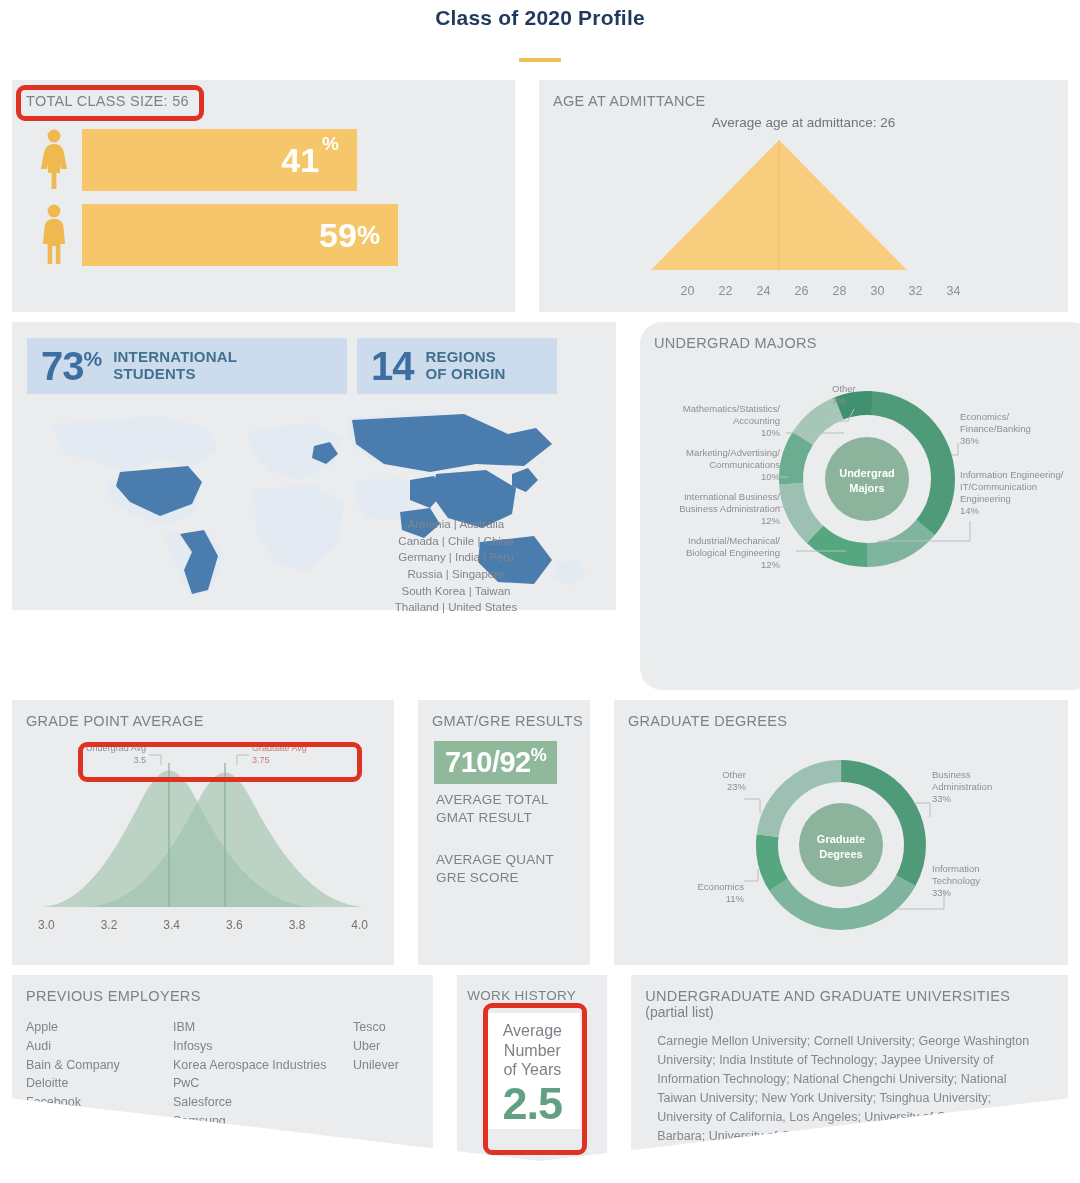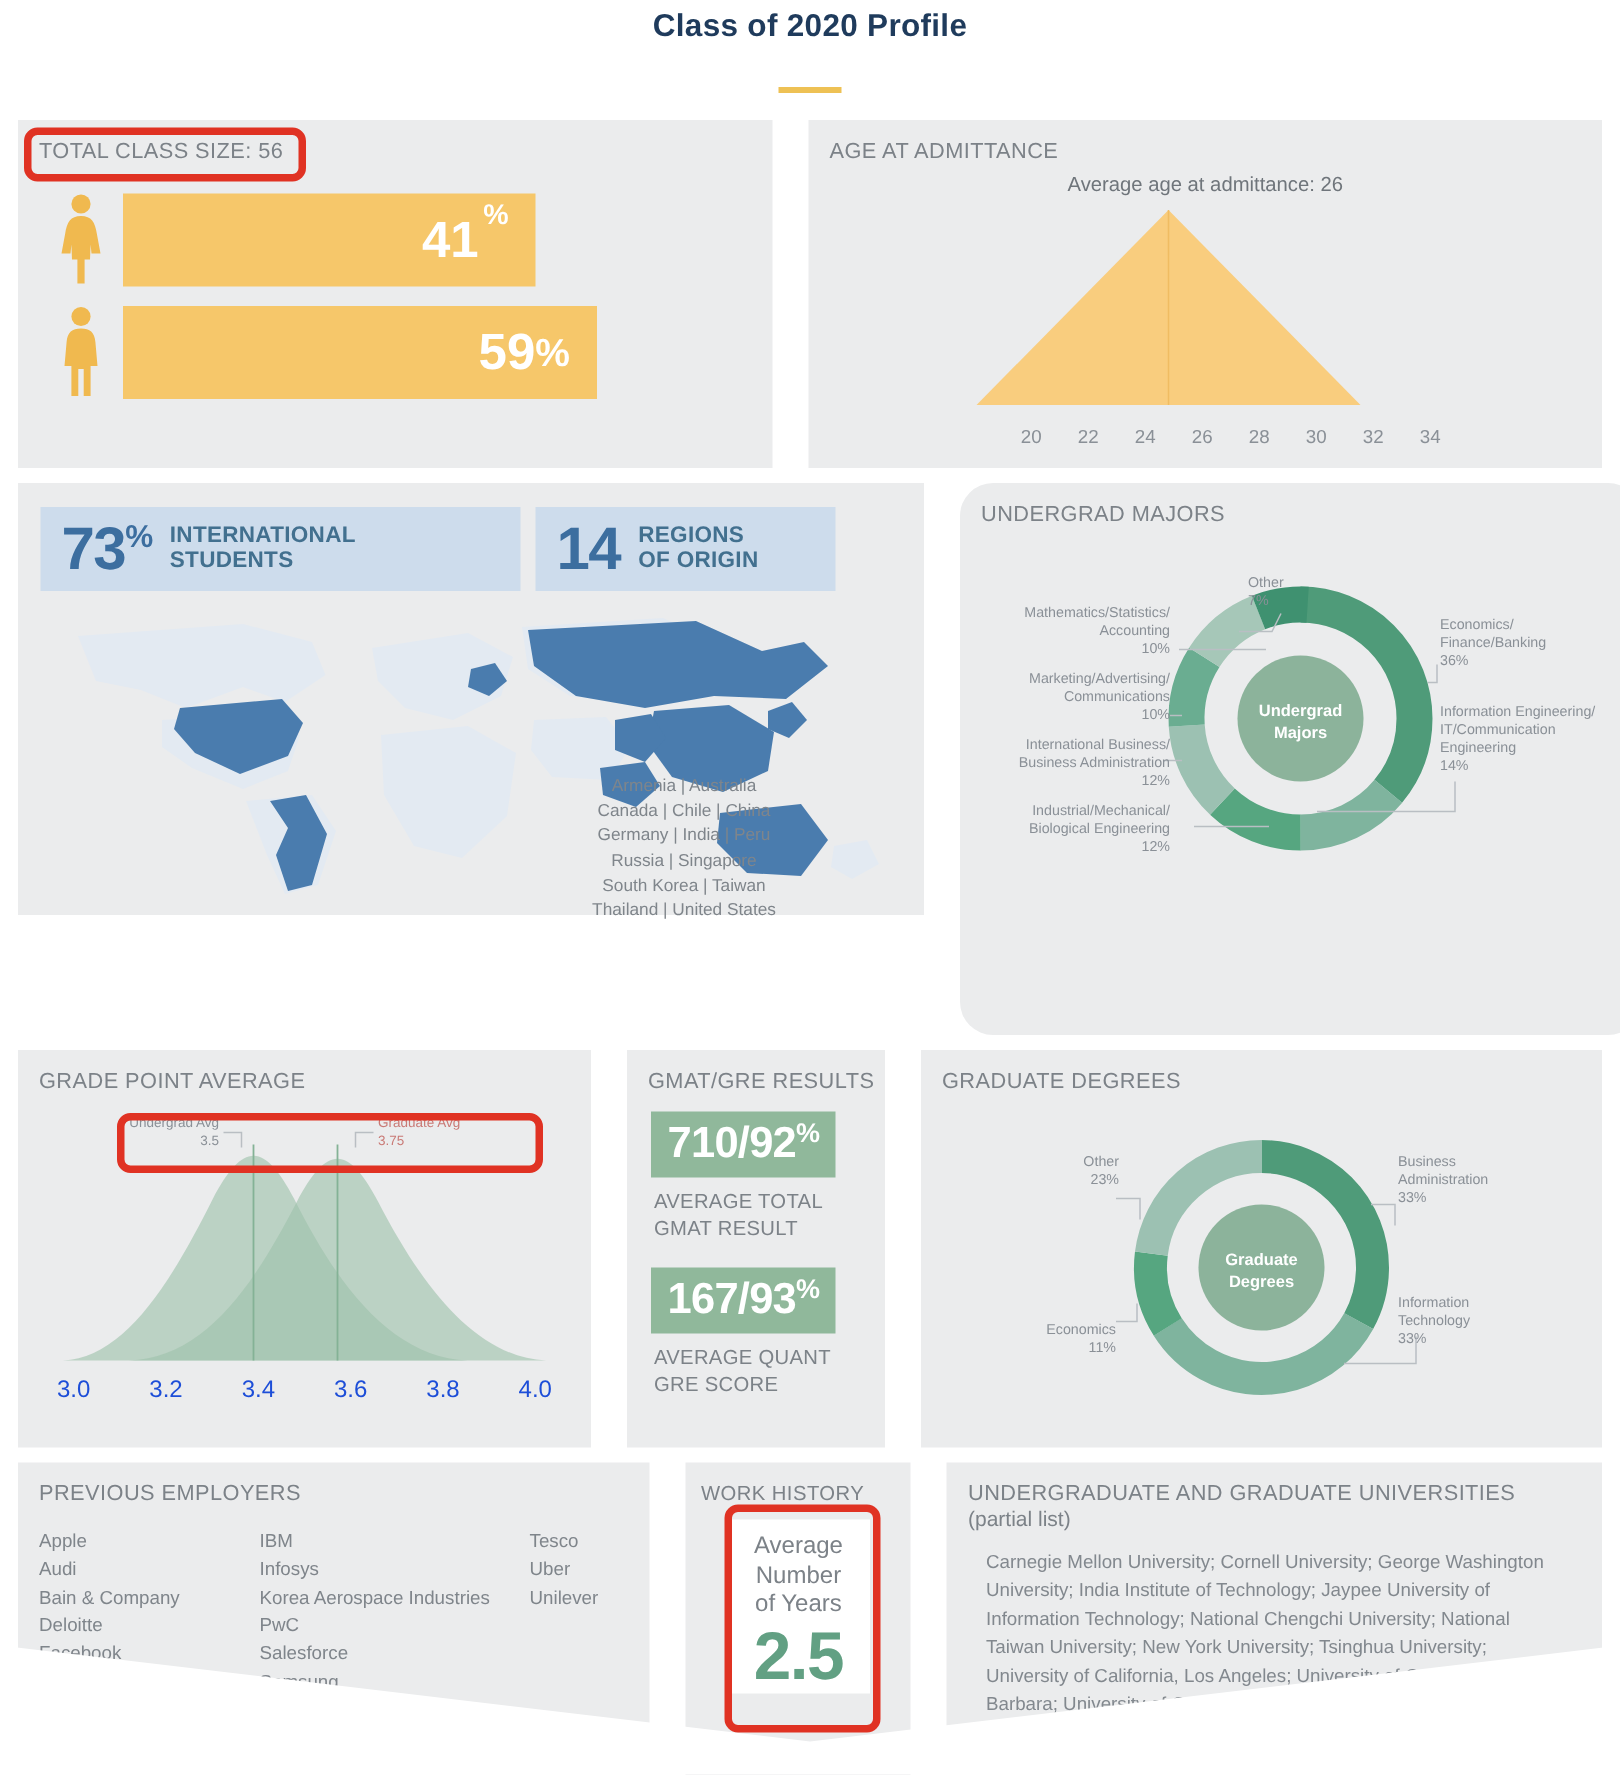--- a/index.html
+++ b/index.html
@@ -82,21 +82,21 @@
   }
   .donut-lbl.r { text-align: left; }
   .donut-lbl.l { text-align: right; }
   
   .p-gpa  { width: 382px; height: 265px; }
   .p-gmat { width: 212px; height: 265px; }
   .p-grad { width: 454px; height: 265px; }
   .gpa-chart { position: relative; height: 175px; margin-top: 10px; }
   .gpa-axis {
     display: flex; justify-content: space-between;
-    padding: 0 26px; font-size: 16px; color: #1d4ed8; margin-top: 4px; text-align: right;
+    padding: 0 26px; font-size: 12px; color: #737373; margin-top: 4px; text-align: right;
   }
   .gpa-note { position: absolute; font-size: 9px; line-height: 1.3; }
   .green-badge {
     background: #90b89b; color: #fff; font-weight: bold;
     font-size: 29px; display: inline-block; padding: 5px 11px 7px;
     letter-spacing: -.5px; line-height: 1.05;
   }
   .green-badge .s { font-size: 18px; vertical-align: super; }
   .badge-cap { font-size: 13.5px; color: #7c8288; line-height: 1.3; margin: 7px 0 0 2px; letter-spacing:.2px;}
   .gmat-body { padding: 12px 0 0 16px; }
@@ -326,21 +326,20 @@
 
     <div class="panel p-gmat">
       <div class="panel-title">GMAT/GRE RESULTS</div>
       <div class="gmat-body">
         <div class="green-badge"><span>710/92</span><span class="s">%</span></div>
         <div class="badge-cap">
           <div>AVERAGE TOTAL</div>
           <div>GMAT RESULT</div>
         </div>
         <div style="height:18px"></div>
-        <div class="green-badge"><span>167/93</span><span class="s">%</span></div>
         <div class="badge-cap">
           <div>AVERAGE QUANT</div>
           <div>GRE SCORE</div>
         </div>
       </div>
     </div>
 
     <div class="panel p-grad">
       <div class="panel-title">GRADUATE DEGREES</div>
       <div class="donut-wrap" style="height:228px">

